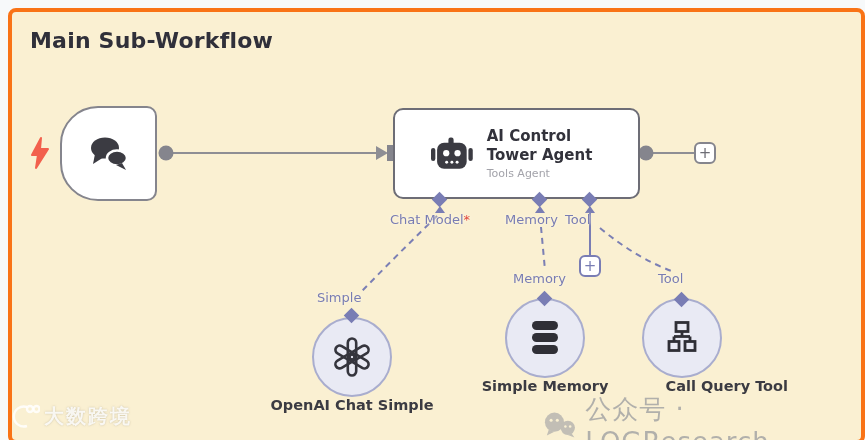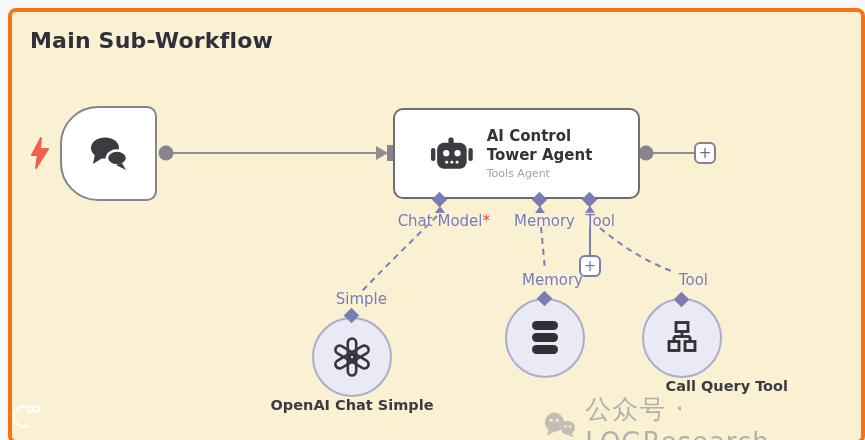--- a/index.html
+++ b/index.html
@@ -42,21 +42,21 @@
   .d-agent-1{left:534px;top:194px;}
   .d-agent-2{left:584px;top:194px;}
   .d-sub-0{left:346px;top:310px;}
   .d-sub-1{left:539px;top:293px;}
   .d-sub-2{left:676px;top:294px;}
   .arrow-up{position:absolute;width:0;height:0;z-index:4;
             border-left:5px solid transparent;border-right:5px solid transparent;border-bottom:7px solid #797db4;}
   .a-0{left:435px;top:206px;}.a-1{left:535px;top:206px;}.a-2{left:585px;top:206px;}
 
   
-  .port-label{position:absolute;z-index:4;font-size:15px;color:#787cb3;text-align:right;
+  .port-label{position:absolute;z-index:4;font-size:13px;color:#787cb3;text-align:left;
               text-shadow:0 0 3px #fdf6e0,0 0 3px #fdf6e0;}
   .pl-chatmodel{left:390px;top:212px;width:100px;}
   .pl-memory-agent{left:505px;top:212px;width:70px;}
   .pl-tool-agent{left:565px;top:212px;width:50px;}
   .pl-model{left:317px;top:290px;width:70px;}
   .pl-memory-sub{left:513px;top:271px;width:70px;}
   .pl-tool-sub{left:658px;top:271px;width:50px;}
   .req{color:#e0483e;}
 
   
@@ -194,20 +194,21 @@
         <line x1="12" y1="18.5" x2="28" y2="18.5"></line>
         <line x1="12" y1="18.5" x2="12" y2="23.5"></line>
         <line x1="28" y1="18.5" x2="28" y2="23.5"></line>
         <rect x="7" y="23.5" width="10" height="9"></rect>
         <rect x="23" y="23.5" width="10" height="9"></rect>
       </g>
     </svg>
   </div>
 
   <div class="subnode-name nn-0">OpenAI Chat Simple</div>
+  <div class="subnode-name nn-1">Simple Memory</div>
   <div class="subnode-name nn-2">Call Query Tool</div>
 
   <div class="wm-right">
     <svg width="36" height="28" viewBox="0 0 36 28" opacity="0.8">
       <circle cx="12" cy="11" r="10" fill="#a8a8a8"></circle>
       <polygon points="6,19 4,25 12,21" fill="#a8a8a8"></polygon>
       <circle cx="8.5" cy="9" r="1.6" fill="#FAF0D2"></circle>
       <circle cx="15" cy="9" r="1.6" fill="#FAF0D2"></circle>
       <circle cx="26" cy="17" r="7.5" fill="#a8a8a8"></circle>
       <polygon points="30,23 33,27 26,24.5" fill="#a8a8a8"></polygon>
@@ -218,15 +219,16 @@
   </div>
 
   <div class="wm-left">
     <svg width="30" height="28" viewBox="0 0 30 28">
       <g stroke="rgba(255,255,255,.85)" fill="none" stroke-width="2.4">
         <path d="M17 5 a10 10 0 1 0 0 19"></path>
         <circle cx="20" cy="7" r="3"></circle>
         <circle cx="26.5" cy="7" r="3"></circle>
       </g>
     </svg>
+    <span>大数跨境</span>
   </div>
 
 </div>
 
 </body></html>

